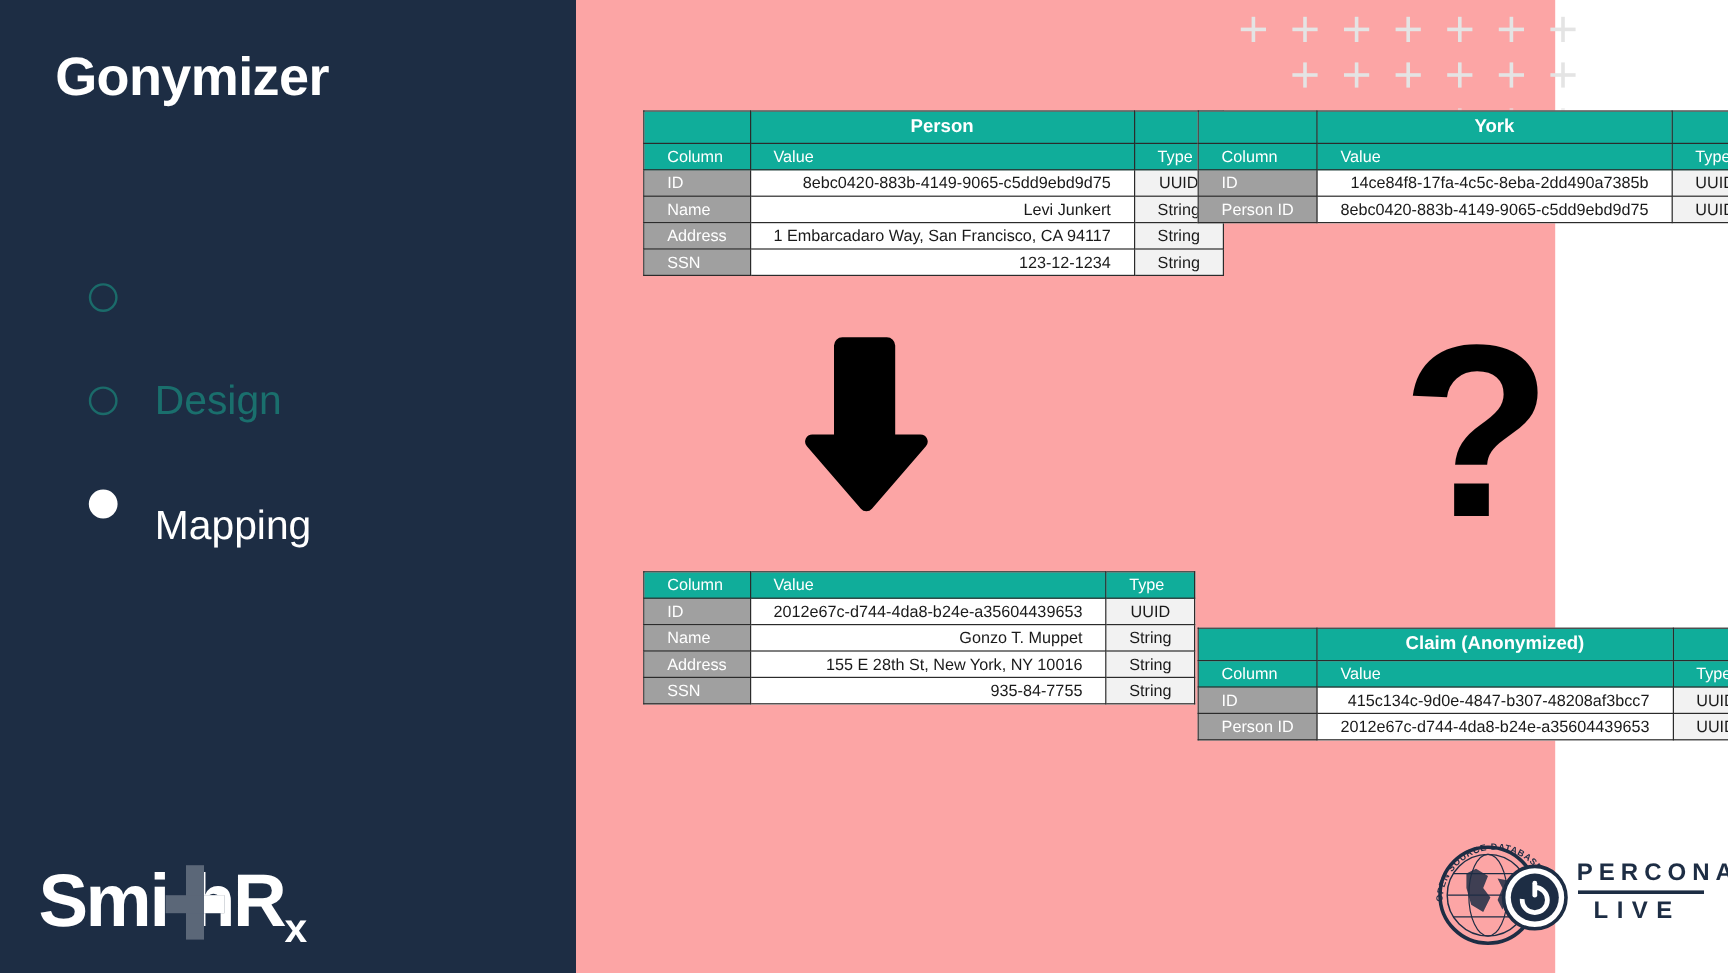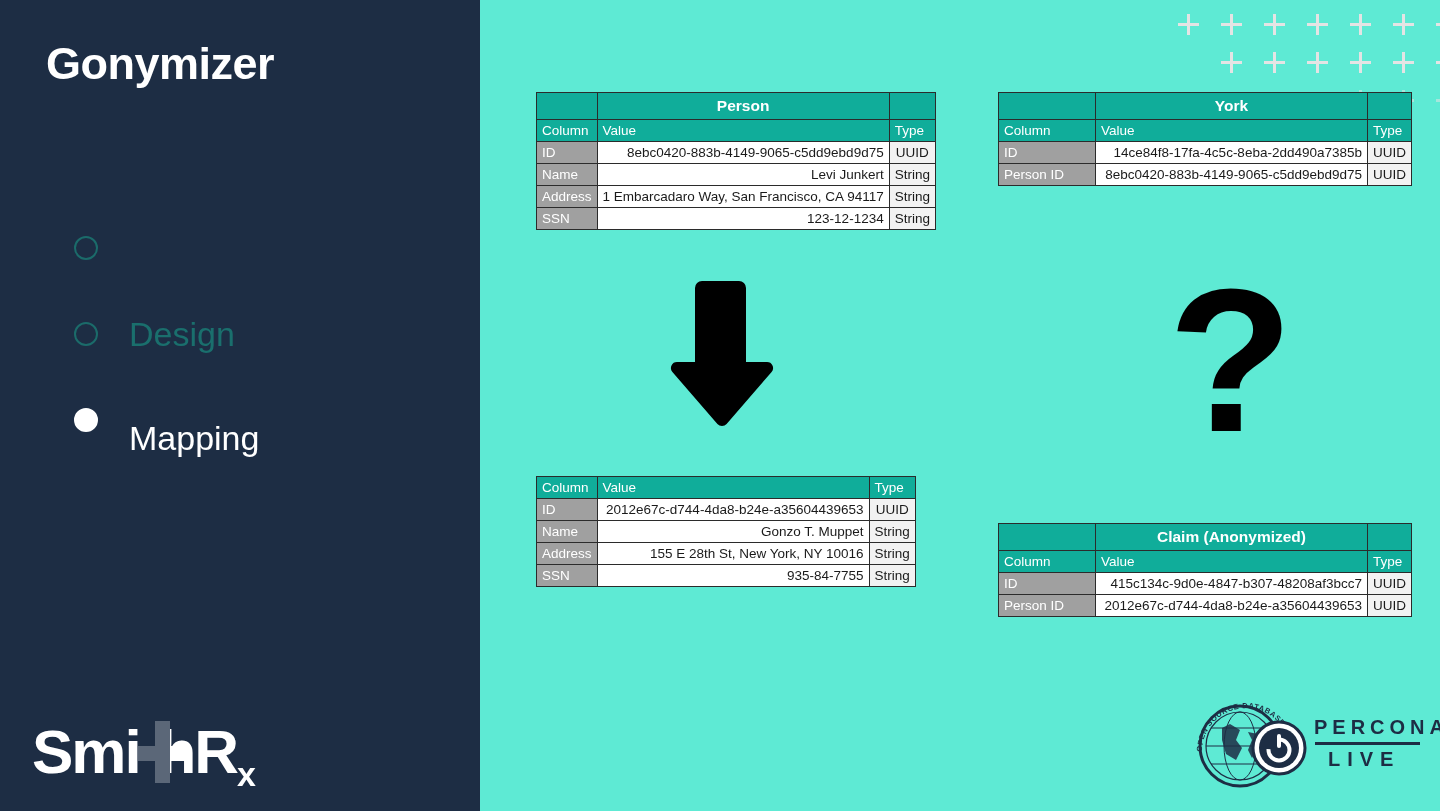--- a/index.html
+++ b/index.html
@@ -2,21 +2,21 @@
 <html><head>
 <meta charset="utf-8">
 <style>
   * { margin:0; padding:0; box-sizing:border-box; }
   html, body {
     width:1440px; height:811px;
     background:#ffffff;
     font-family:"Liberation Sans", sans-serif;
     overflow:hidden;
   }
-  .slide { position:relative; width:1440px; height:811px; background:#5eead4; }
+  .slide { position:relative; width:1296px; height:811px; background:#fca5a5; }
 
   
   .sidebar {
     position:absolute; left:0; top:0; width:480px; height:811px;
     background:#1d2d44;
   }
   .deck-title {
     position:absolute; left:46px; top:38px;
     font-size:45px; font-weight:bold; color:#ffffff;
     letter-spacing:-0.5px;
@@ -82,21 +82,21 @@
   
   .tbl {
     position:absolute;
     border-collapse:collapse;
     font-size:13.5px;
     color:#1a1a1a;
     background:#ffffff;
   }
   .tbl td, .tbl th {
     border:1px solid #2b2b2b;
-    padding:2px 5px;
+    padding:2px 19px;
     height:22px;
     vertical-align:middle;
     font-weight:normal;
     white-space:nowrap;
   }
   .tbl .title-cell {
     background:#10ad9a; color:#ffffff;
     font-weight:bold; font-size:15.5px;
     text-align:center; height:27px;
   }

